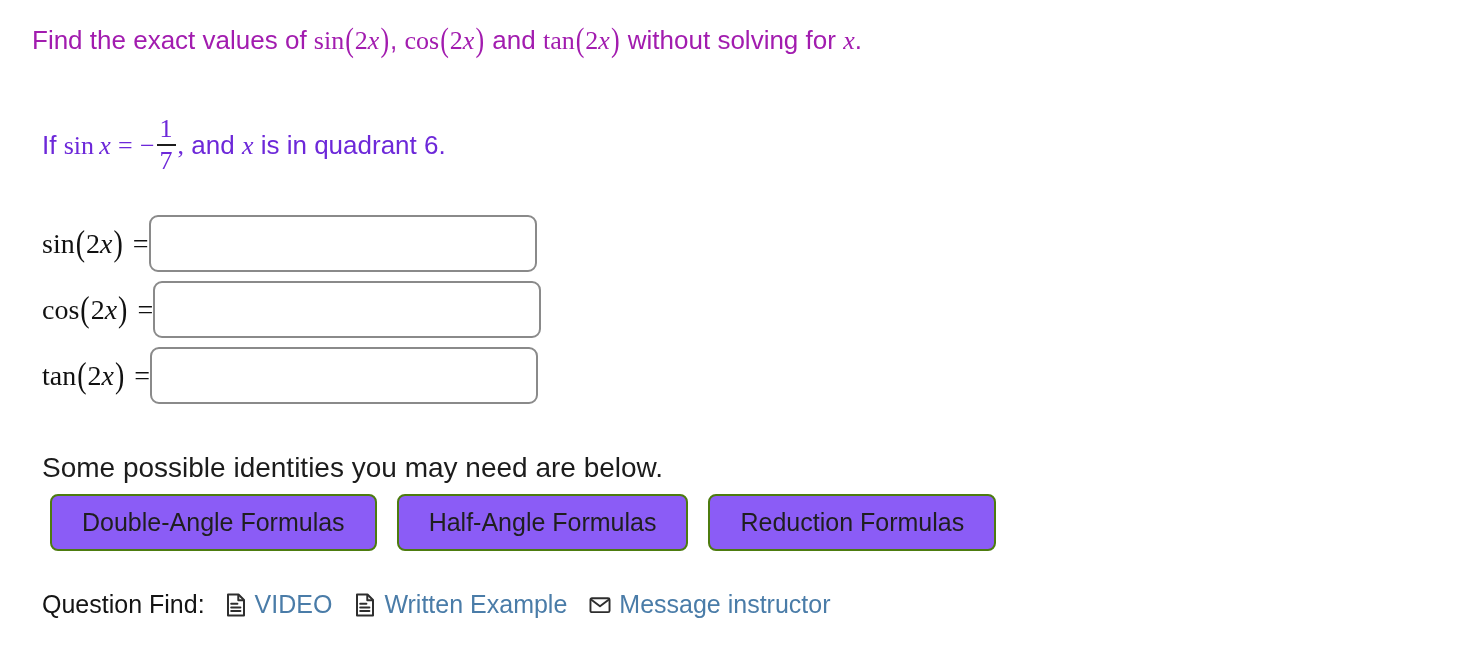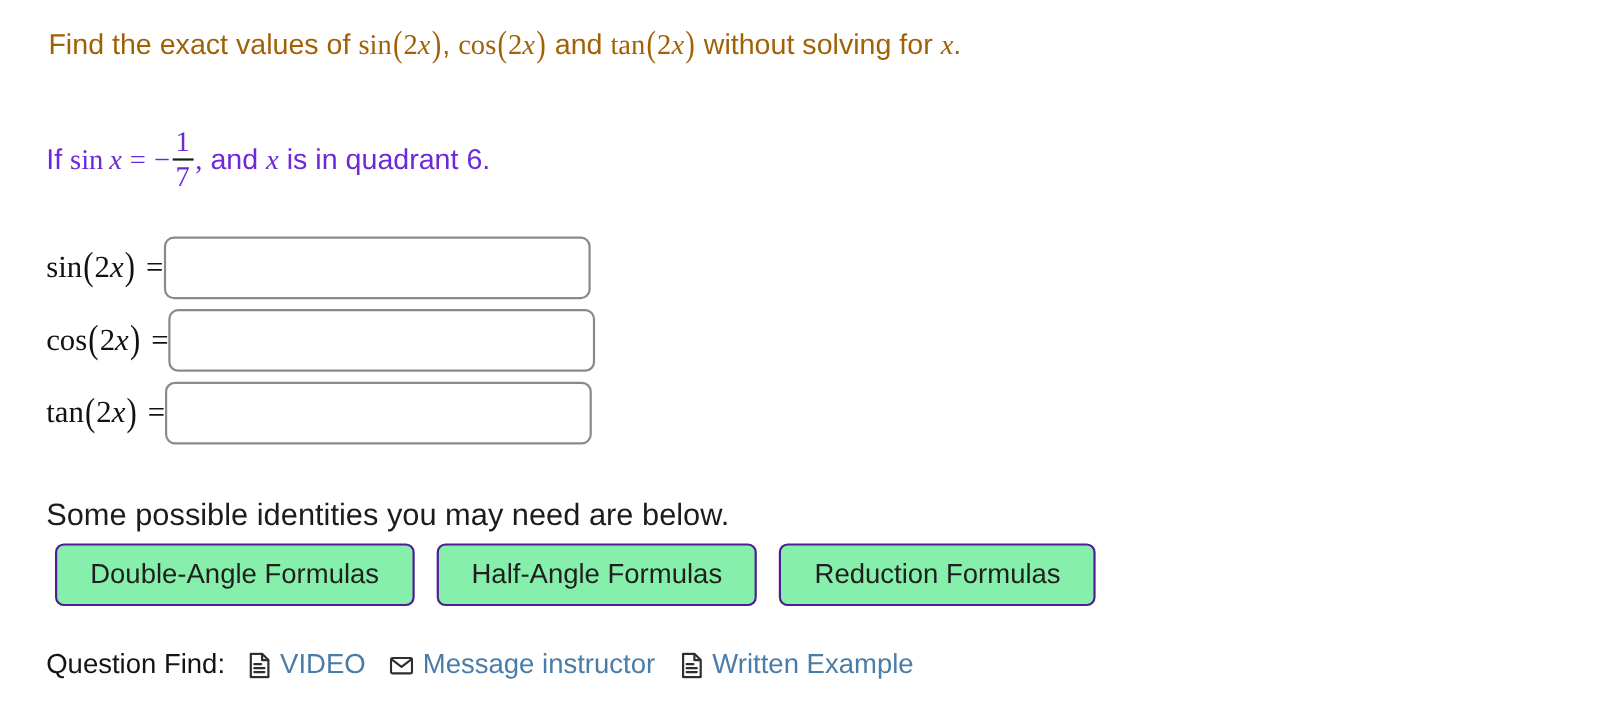--- a/index.html
+++ b/index.html
@@ -46,26 +46,26 @@
     padding: 0 1px;
   }
   .eq {
     font-family: "Liberation Serif", "DejaVu Serif", serif;
     font-style: normal;
   }
 
   
   .prompt {
     position: absolute;
-    left: 44px;
+    left: 32px;
     top: 23px;
     font-size: 26px;
     line-height: 34px;
     white-space: nowrap;
-    color: #a16207;
+    color: #a21caf;
   }
   .prompt .math,
   .prompt .mvar,
   .prompt .mop,
   .prompt .paren { font-size: 26px; }
 
   
   .given {
     position: absolute;
     left: 42px;
@@ -154,22 +154,22 @@
   .identity-buttons {
     position: absolute;
     left: 50px;
     top: 494px;
     display: flex;
     gap: 20px;
   }
   .identity-btn {
     height: 57px;
     box-sizing: border-box;
-    background: #86efac;
-    border: 2px solid #4c1d95;
+    background: #8b5cf6;
+    border: 2px solid #4d7c0f;
     border-radius: 8px;
     font-family: "Liberation Sans", sans-serif;
     font-size: 25px;
     color: #1f1f1f;
     padding: 0 30px;
     cursor: pointer;
     white-space: nowrap;
     line-height: 1;
   }
 
@@ -274,33 +274,33 @@
           <path d="M2 1.5h10.5L18 7v15.5H2z" stroke="#2e2e2e" stroke-width="2" stroke-linejoin="round" fill="#ffffff"></path>
           <path d="M12.3 1.8v5.4H17.7" stroke="#2e2e2e" stroke-width="2" stroke-linejoin="round"></path>
           <path d="M5.2 10.8h6.2M5.2 14.4h9.2M5.2 18h9.2" stroke="#2e2e2e" stroke-width="2" stroke-linecap="round"></path>
         </svg>
       </span>
       <span class="lbl">VIDEO</span>
     </a>
 
     <a class="qhelp-link" href="#">
       <span class="icon">
-        <svg width="24" height="20" viewBox="0 0 24 20" fill="none" xmlns="http://www.w3.org/2000/svg">
-          <rect x="1.6" y="2.6" width="20.8" height="15.2" rx="1.6" stroke="#2e2e2e" stroke-width="2.1" fill="#ffffff"></rect>
-          <path d="M2.6 4.2 12 11.4l9.4-7.2" stroke="#2e2e2e" stroke-width="2.1" stroke-linecap="round" stroke-linejoin="round"></path>
-        </svg>
-      </span>
-      <span class="lbl">Message instructor</span>
-    </a>
-
-    <a class="qhelp-link" href="#">
-      <span class="icon">
         <svg width="20" height="24" viewBox="0 0 20 24" fill="none" xmlns="http://www.w3.org/2000/svg">
           <path d="M2 1.5h10.5L18 7v15.5H2z" stroke="#2e2e2e" stroke-width="2" stroke-linejoin="round" fill="#ffffff"></path>
           <path d="M12.3 1.8v5.4H17.7" stroke="#2e2e2e" stroke-width="2" stroke-linejoin="round"></path>
           <path d="M5.2 10.8h6.2M5.2 14.4h9.2M5.2 18h9.2" stroke="#2e2e2e" stroke-width="2" stroke-linecap="round"></path>
         </svg>
       </span>
       <span class="lbl">Written Example</span>
     </a>
+
+    <a class="qhelp-link" href="#">
+      <span class="icon">
+        <svg width="24" height="20" viewBox="0 0 24 20" fill="none" xmlns="http://www.w3.org/2000/svg">
+          <rect x="1.6" y="2.6" width="20.8" height="15.2" rx="1.6" stroke="#2e2e2e" stroke-width="2.1" fill="#ffffff"></rect>
+          <path d="M2.6 4.2 12 11.4l9.4-7.2" stroke="#2e2e2e" stroke-width="2.1" stroke-linecap="round" stroke-linejoin="round"></path>
+        </svg>
+      </span>
+      <span class="lbl">Message instructor</span>
+    </a>
   </div>
 
 </div>
 
 </body></html>

